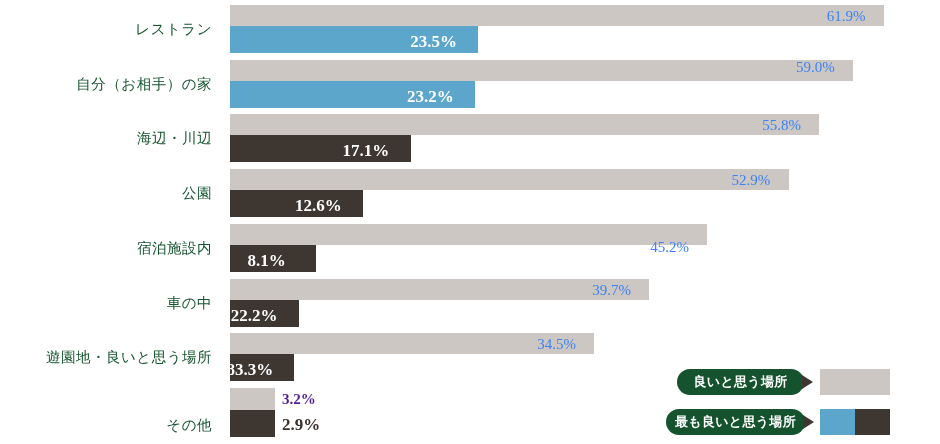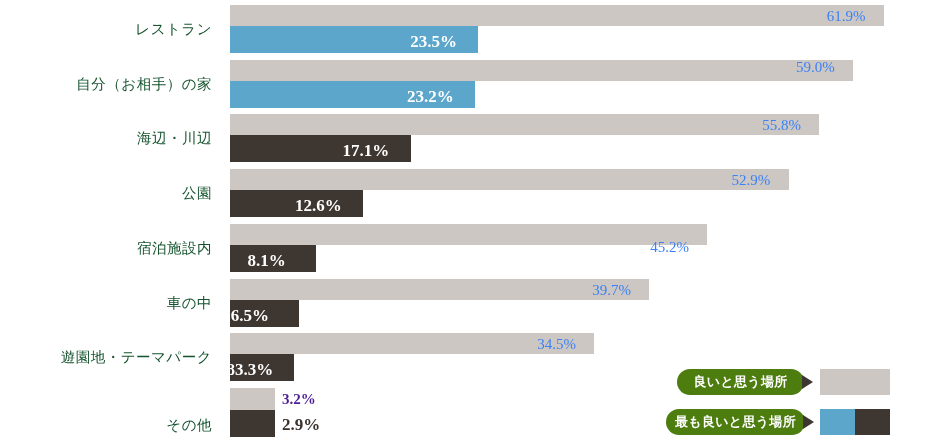--- a/index.html
+++ b/index.html
@@ -94,21 +94,21 @@
     pointer-events: none;
   }
   .legend-item {
     position: absolute;
     pointer-events: auto;
   }
   .legend-pill {
     position: absolute;
     top: 0;
     height: 26px;
-    background: #4d7c0f;
+    background: #14532d;
     border-radius: 13px;
     display: flex;
     align-items: center;
     justify-content: center;
     box-sizing: border-box;
     padding: 0 12px;
   }
   .legend-pill span {
     color: #ffffff;
     font-family: "DejaVu Sans", "Liberation Sans", sans-serif;
@@ -185,25 +185,25 @@
           <div class="bar bar-top-dark" style="top: 21px; width: 85.536px; height: 27px;"></div>
           <div class="val val-inside-top" style="left: 17.536px; top: 28px;">8.1%</div>
         </div>
       </div>
       <div class="row" style="top: 278.5px;">
         <div class="cat-label" style="top: 17px;">車の中</div>
         <div class="bar-area">
           <div class="bar bar-total" style="top: 0px; width: 419.232px; height: 21px;"></div>
           <div class="val val-inside-total" style="left: 362.232px; top: 4px;">39.7%</div>
           <div class="bar bar-top-dark" style="top: 21px; width: 68.64px; height: 27px;"></div>
-          <div class="val val-inside-top" style="left: 0.64px; top: 28px;">6.5%</div>
+          <div class="val val-inside-top" style="left: 0.64px; top: 28px;">22.2%</div>
         </div>
       </div>
       <div class="row" style="top: 333.2px;">
-        <div class="cat-label" style="top: 17px;">遊園地・テーマパーク</div>
+        <div class="cat-label" style="top: 17px;">遊園地・良いと思う場所</div>
         <div class="bar-area">
           <div class="bar bar-total" style="top: 0px; width: 364.32px; height: 21px;"></div>
           <div class="val val-inside-total" style="left: 307.32px; top: 4px;">34.5%</div>
           <div class="bar bar-top-dark" style="top: 21px; width: 64.416px; height: 27px;"></div>
           <div class="val val-inside-top" style="left: -3.584px; top: 28px;">83.3%</div>
         </div>
       </div>
       <div class="row" style="top: 387.9px;">
         <div class="cat-label" style="top: 30px;">その他</div>
         <div class="bar-area">

